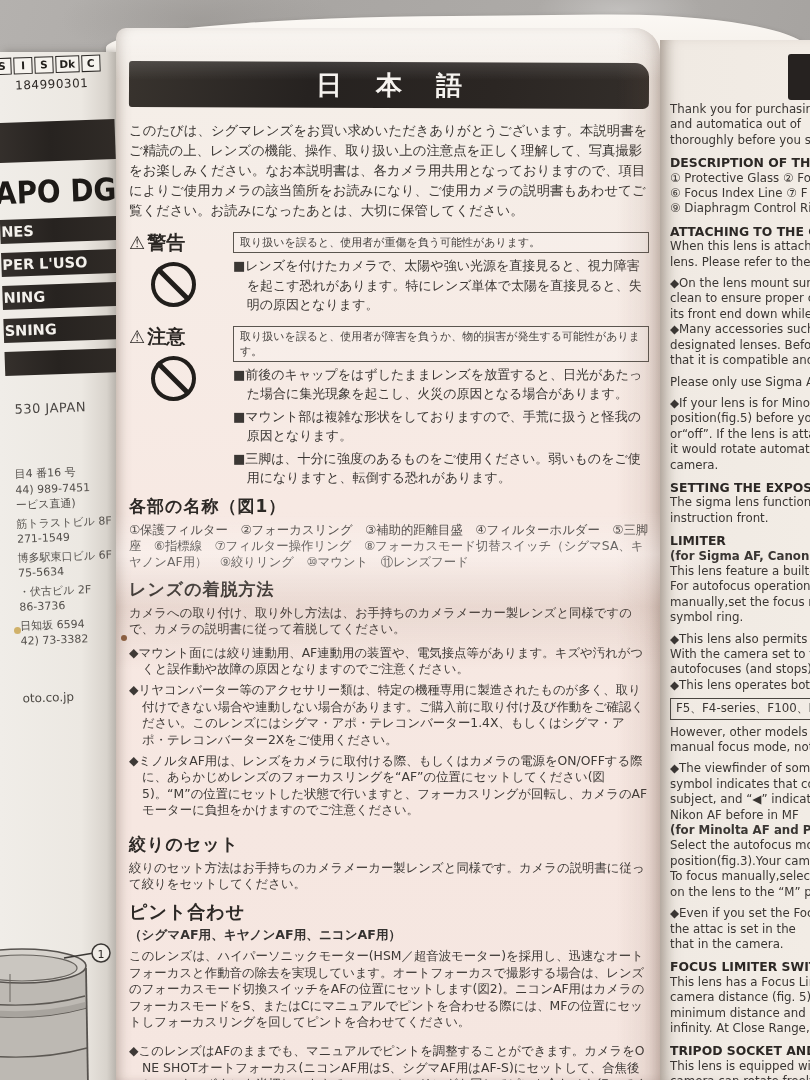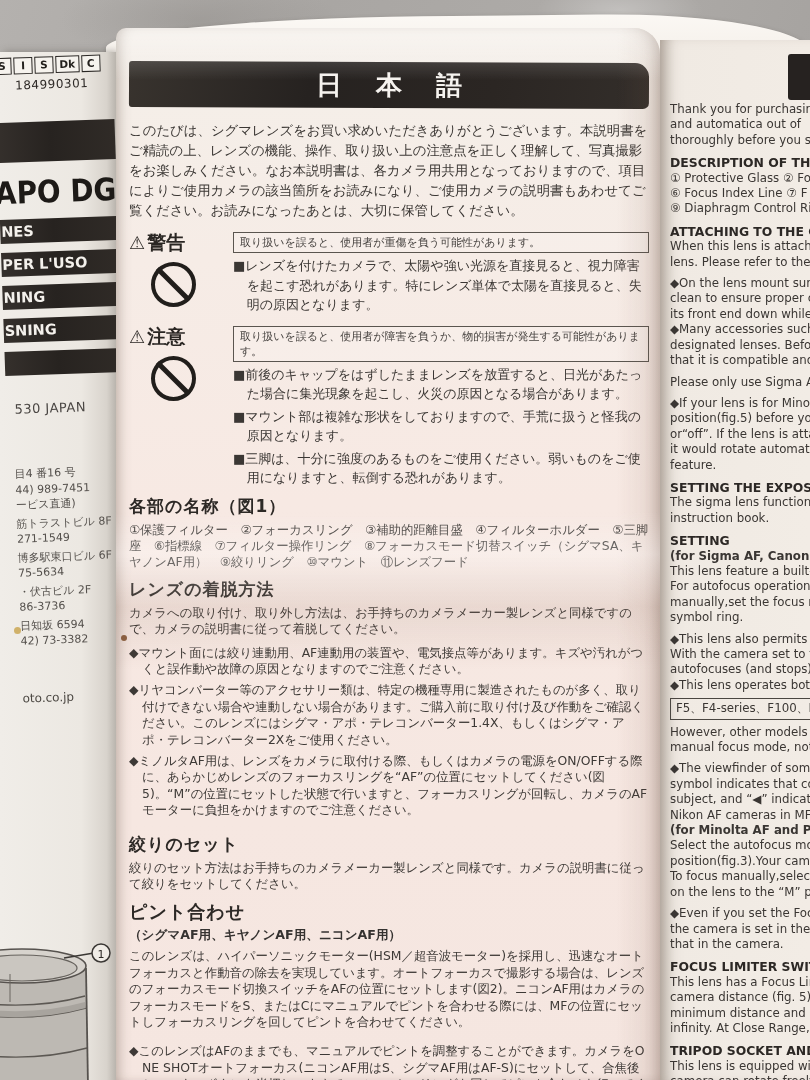--- a/index.html
+++ b/index.html
@@ -256,48 +256,48 @@
         <div class="rl">clean to ensure proper conne</div>
         <div class="rl">its front end down while chang</div>
         <div class="rl">◆Many accessories such as r</div>
         <div class="rl">designated lenses. Before yo</div>
         <div class="rl">that it is compatible and that th</div>
         <div class="rl sp">Please only use Sigma APO</div>
         <div class="rl sp">◆If your lens is for Minolta</div>
         <div class="rl">position(fig.5) before you a</div>
         <div class="rl">or“off”. If the lens is attac</div>
         <div class="rl">it would rotate automatica</div>
-        <div class="rl">feature.</div>
+        <div class="rl">camera.</div>
         <div class="rl h">SETTING THE EXPOSUR</div>
         <div class="rl">The sigma lens functions auto</div>
-        <div class="rl">instruction book.</div>
-        <div class="rl h">SETTING</div>
+        <div class="rl">instruction front.</div>
+        <div class="rl h">LIMITER</div>
         <div class="rl b">(for Sigma AF, Canon AF an</div>
         <div class="rl">This lens feature a built-in Hype</div>
         <div class="rl">For autofocus operation, set the</div>
         <div class="rl">manually,set the focus mode sw</div>
         <div class="rl">symbol ring.</div>
         <div class="rl sp">◆This lens also permits manual</div>
         <div class="rl">With the camera set to the</div>
         <div class="rl">autofocuses (and stops), while</div>
         <div class="rl">◆This lens operates both in m</div>
         <div class="rl bx">F5、F4-series、F100、F9</div>
         <div class="rl">However, other models of N</div>
         <div class="rl">manual focus mode, not in t</div>
         <div class="rl sp">◆The viewfinder of some Nik</div>
         <div class="rl">symbol indicates that corr</div>
         <div class="rl">subject, and “◀” indicate</div>
-        <div class="rl">Nikon AF cameras in MF</div>
+        <div class="rl">Nikon AF before in MF</div>
         <div class="rl b">(for Minolta AF and Penta</div>
         <div class="rl">Select the autofocus mode</div>
         <div class="rl">position(fig.3).Your camera</div>
         <div class="rl">To focus manually,select t</div>
         <div class="rl">on the lens to the “M” pos</div>
         <div class="rl sp">◆Even if you set the Focus</div>
-        <div class="rl">the camera is set in the</div>
+        <div class="rl">the attac is set in the</div>
         <div class="rl">that in the camera.</div>
         <div class="rl h">FOCUS LIMITER SWIT</div>
         <div class="rl">This lens has a Focus Limi</div>
         <div class="rl">camera distance (fig. 5). V</div>
         <div class="rl">minimum distance and infi</div>
         <div class="rl">infinity.  At Close Range, f</div>
         <div class="rl h">TRIPOD SOCKET AND</div>
         <div class="rl">This lens is equipped with a</div>
         <div class="rl">camera can rotate freely to</div>
       </div>

